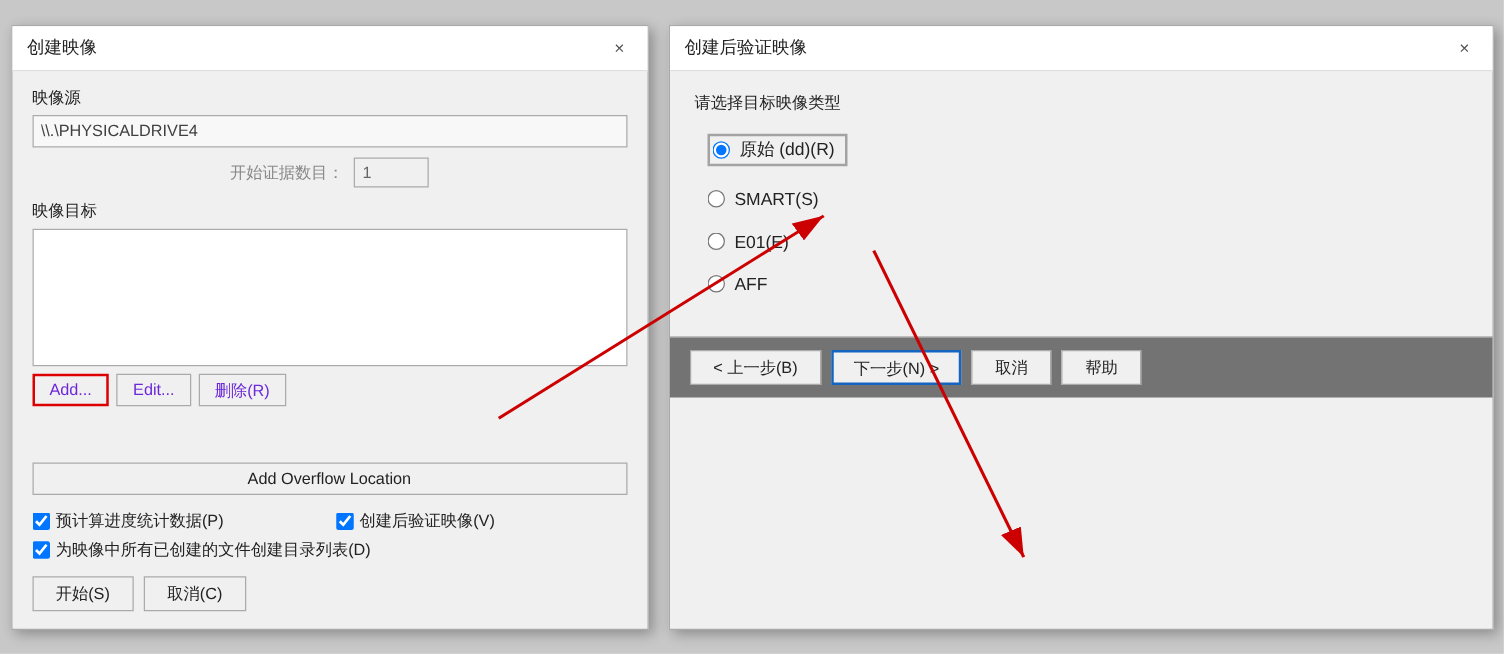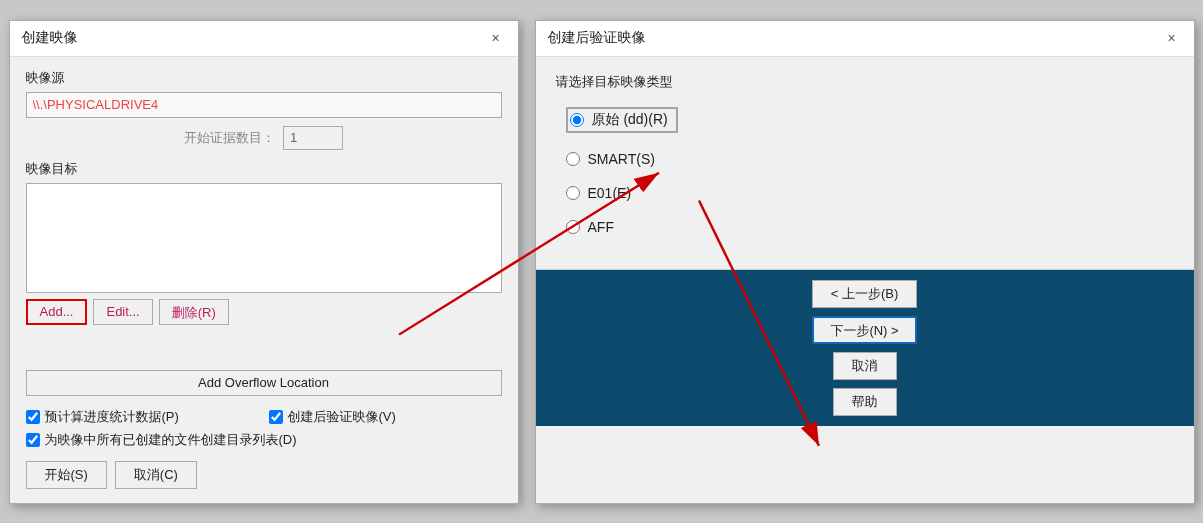--- a/index.html
+++ b/index.html
@@ -72,21 +72,21 @@
       background: #fff;
       border: 1px solid #aaa;
       padding: 4px 6px;
       font-size: 13px;
       height: 26px;
       color: #222;
       outline: none;
     }
     .input-field:read-only {
       background: #f8f8f8;
-      color: #ef4444;
+      color: #404040;
     }
     .start-num-row {
       display: flex;
       align-items: center;
       gap: 8px;
       margin-top: 8px;
       justify-content: center;
       color: #888;
       font-size: 13px;
     }
@@ -111,21 +111,21 @@
       gap: 6px;
       margin-top: 6px;
     }
     .btn {
       border: 1px solid #aaa;
       background: #f0f0f0;
       padding: 4px 12px;
       font-size: 13px;
       cursor: pointer;
       height: 26px;
-      color: #be185d;
+      color: #6d28d9;
       font-family: inherit;
     }
     .btn-add {
       border: 2px solid #d00;
       background: #f0f0f0;
       padding: 3px 12px;
     }
     .btn-overflow {
       flex: 1;
       text-align: center;
@@ -218,25 +218,23 @@
       display: inline-flex;
       align-items: center;
       padding: 2px 8px 2px 2px;
       gap: 8px;
     }
     .right-bottom-bar {
       border-top: 1px solid #ccc;
       padding: 10px 16px;
       display: flex;
       align-items: center;
-      justify-content: flex-end;
-      gap: 8px;
-      background: #0c4a6e;
+      gap: 8px;
+      background: #737373;
       margin-top: 20px;
-      flex-direction: column;
     }
     .btn-next {
       border: 2px solid #1565c0;
       background: #f0f0f0;
       padding: 4px 16px;
       font-size: 13px;
       cursor: pointer;
       height: 28px;
       color: #222;
       font-family: inherit;

